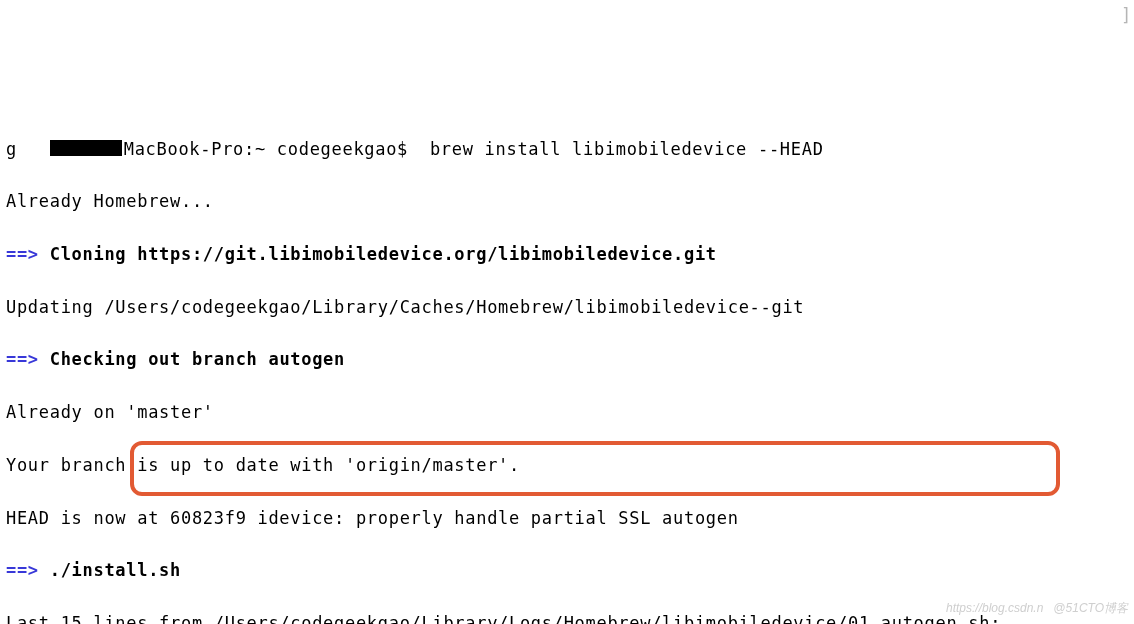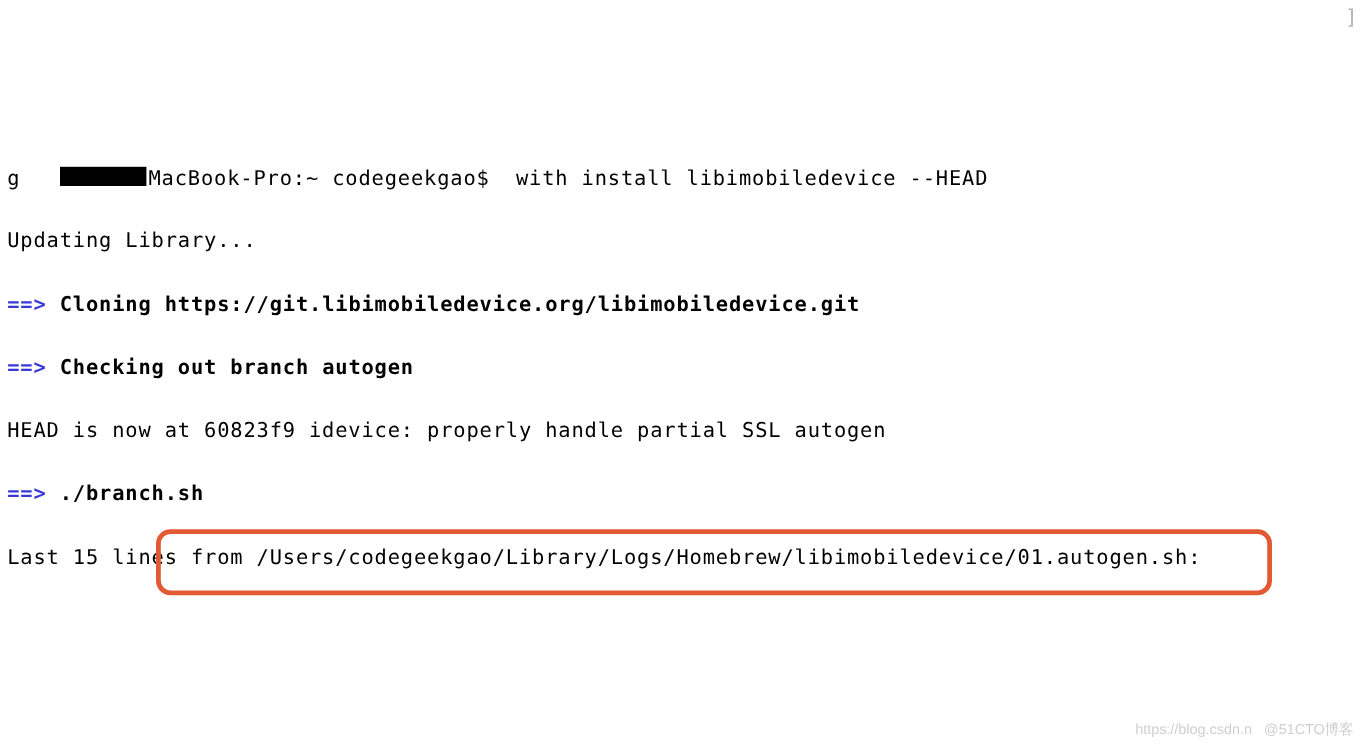--- a/index.html
+++ b/index.html
@@ -54,41 +54,45 @@
       height: 55px;
     }
     .watermark {
       position: absolute;
       right: 6px;
       bottom: 6px;
       color: #cfcfcf;
       font-size: 12px;
       font-family: Arial, sans-serif;
       letter-spacing: 0;
+      font-style: italic;
     }
     .scroll-end {
       position: absolute;
       right: 2px;
       top: 2px;
       color: #b5b5b5;
       font-size: 17px;
     }
   </style>
 </head>
 <body>
 
 
 
 <div>
-<span class="line"><span>g   </span><span class="redact"></span><span>MacBook-Pro:~ codegeekgao$  </span><span>with install libimobiledevice --HEAD</span></span>
-<span class="line">Updating Library...</span>
+<span class="line"><span>g   </span><span class="redact"></span><span>MacBook-Pro:~ codegeekgao$  </span><span>brew install libimobiledevice --HEAD</span></span>
+<span class="line">Already Homebrew...</span>
 <span class="line"><span class="prompt-arrow">==&gt; </span><span class="bold">Cloning https://git.libimobiledevice.org/libimobiledevice.git</span></span>
+<span class="line">Updating /Users/codegeekgao/Library/Caches/Homebrew/libimobiledevice--git</span>
 <span class="line"><span class="prompt-arrow">==&gt; </span><span class="bold">Checking out branch autogen</span></span>
+<span class="line">Already on 'master'</span>
+<span class="line">Your branch is up to date with 'origin/master'.</span>
 <span class="line">HEAD is now at 60823f9 idevice: properly handle partial SSL autogen</span>
-<span class="line"><span class="prompt-arrow">==&gt; </span><span class="bold">./branch.sh</span></span>
+<span class="line"><span class="prompt-arrow">==&gt; </span><span class="bold">./install.sh</span></span>
 <span class="line">Last 15 lines from /Users/codegeekgao/Library/Logs/Homebrew/libimobiledevice/01.autogen.sh:</span>
 
 
 
 
 
 
 
 
 

